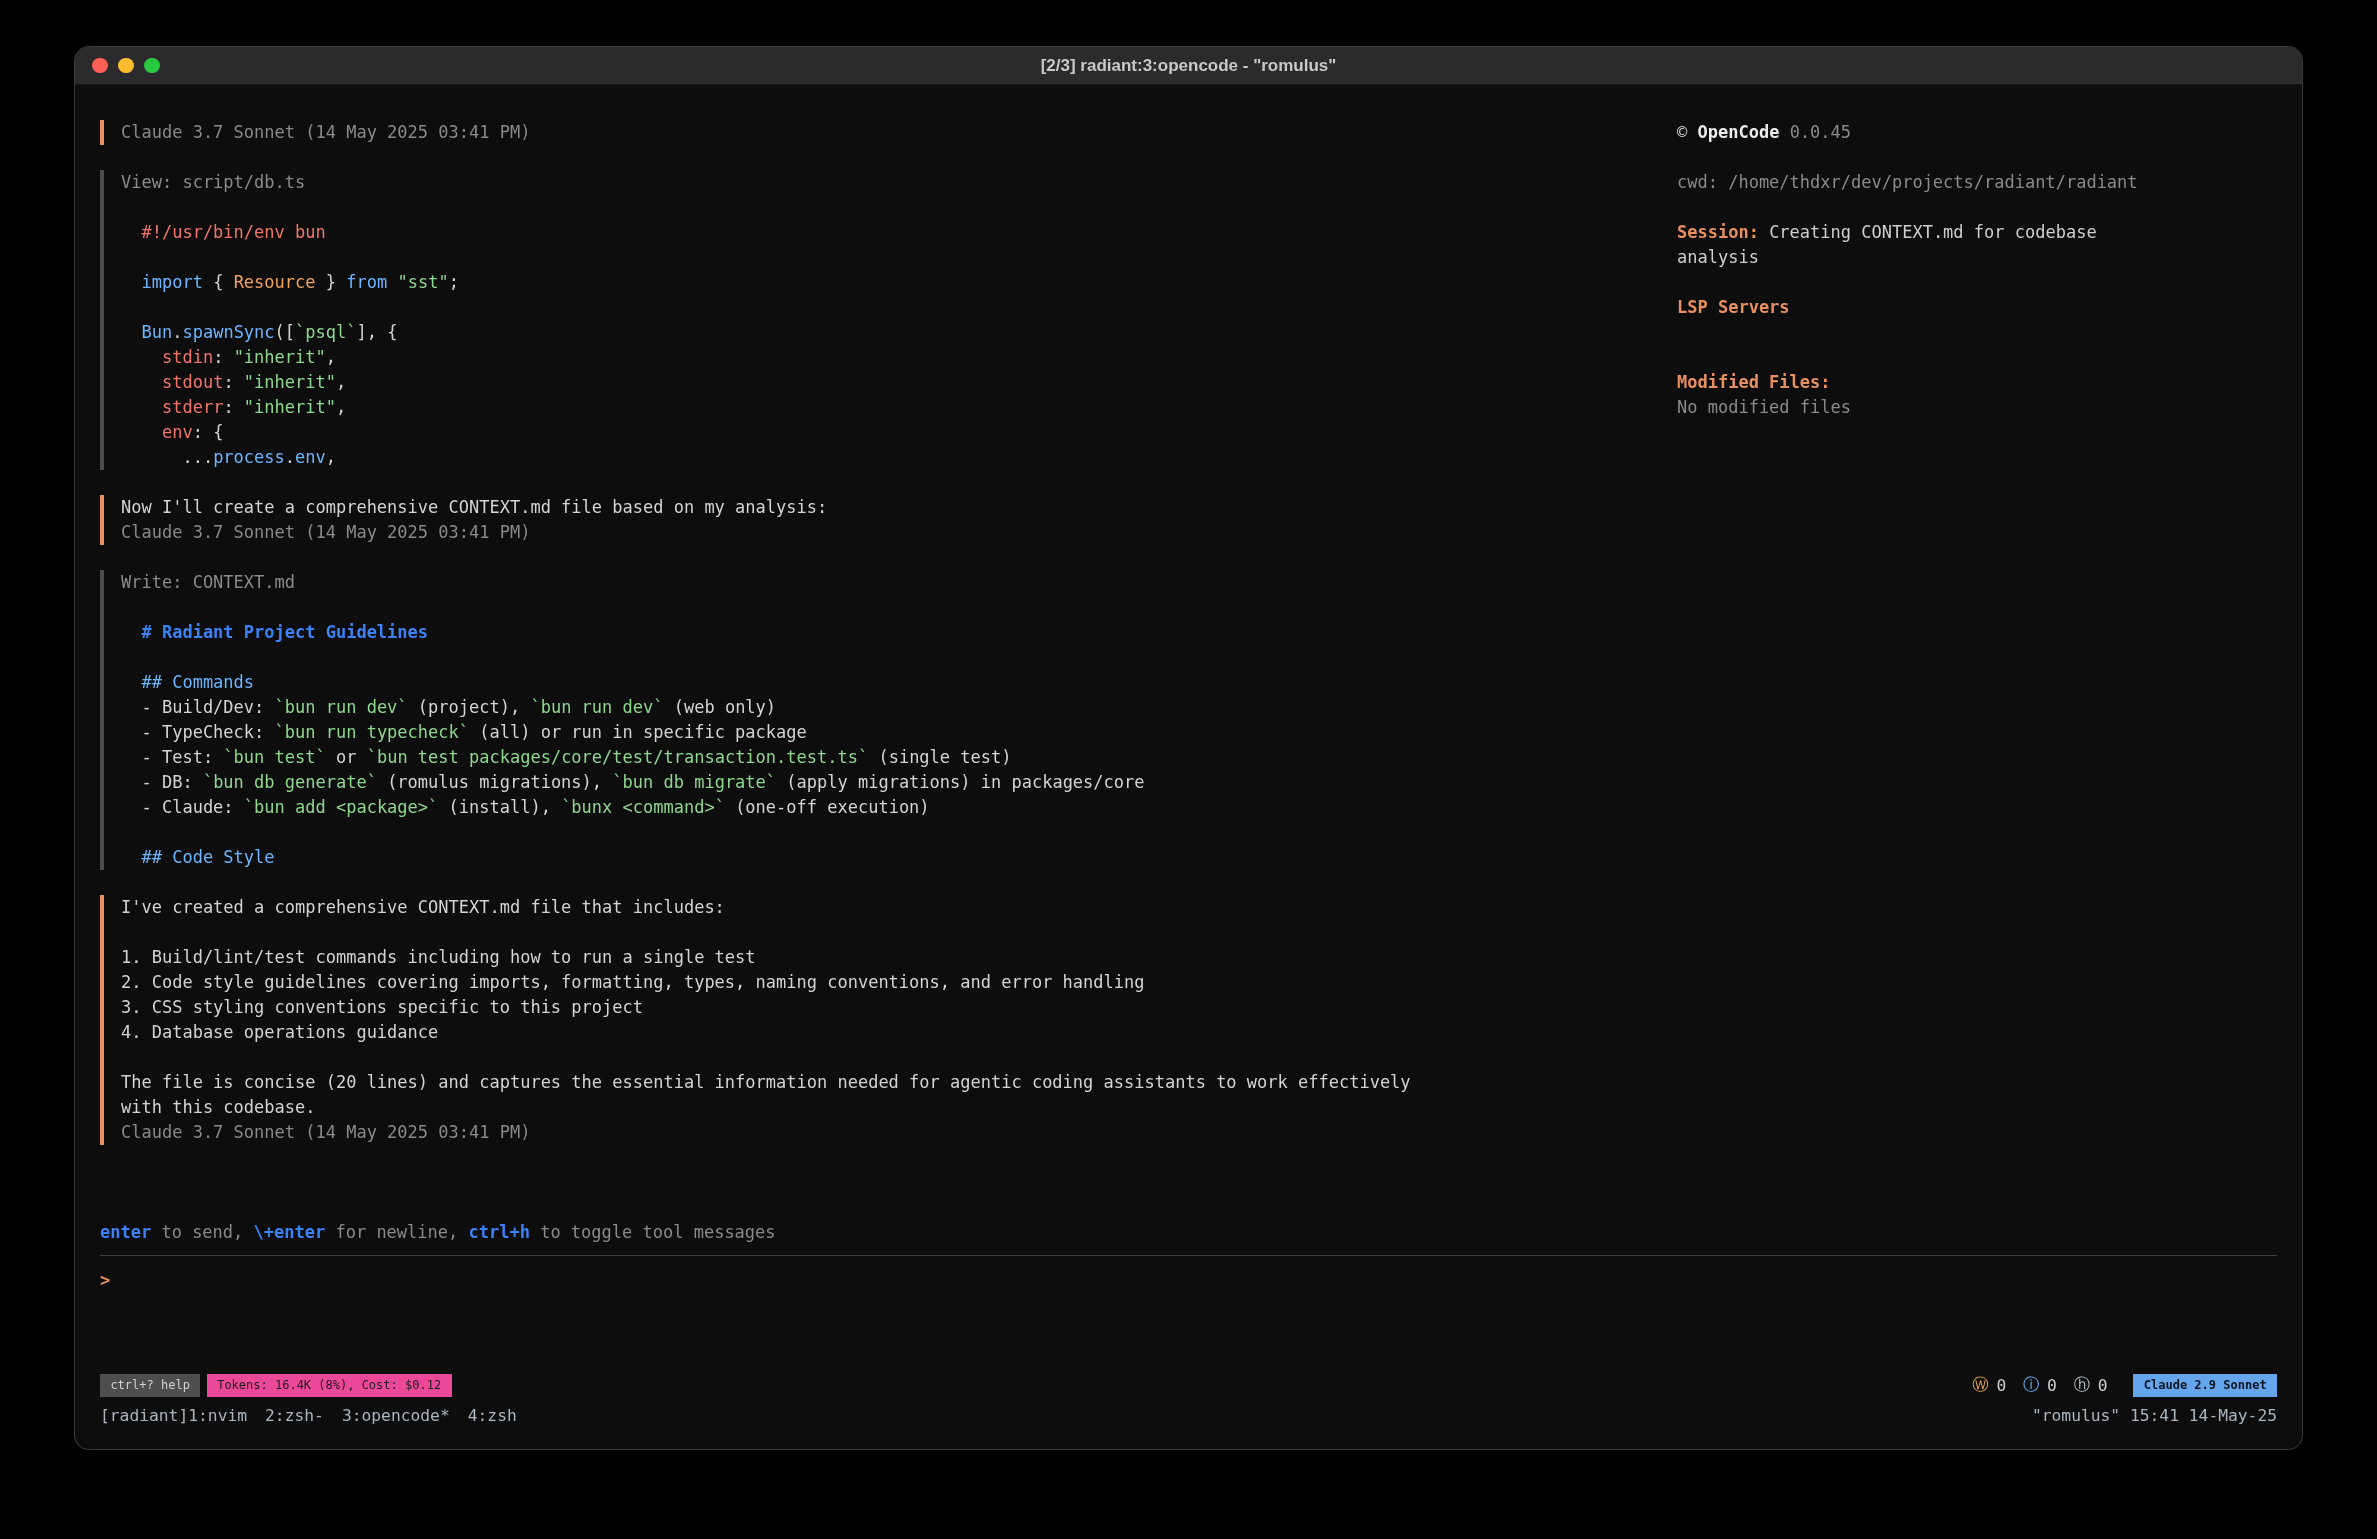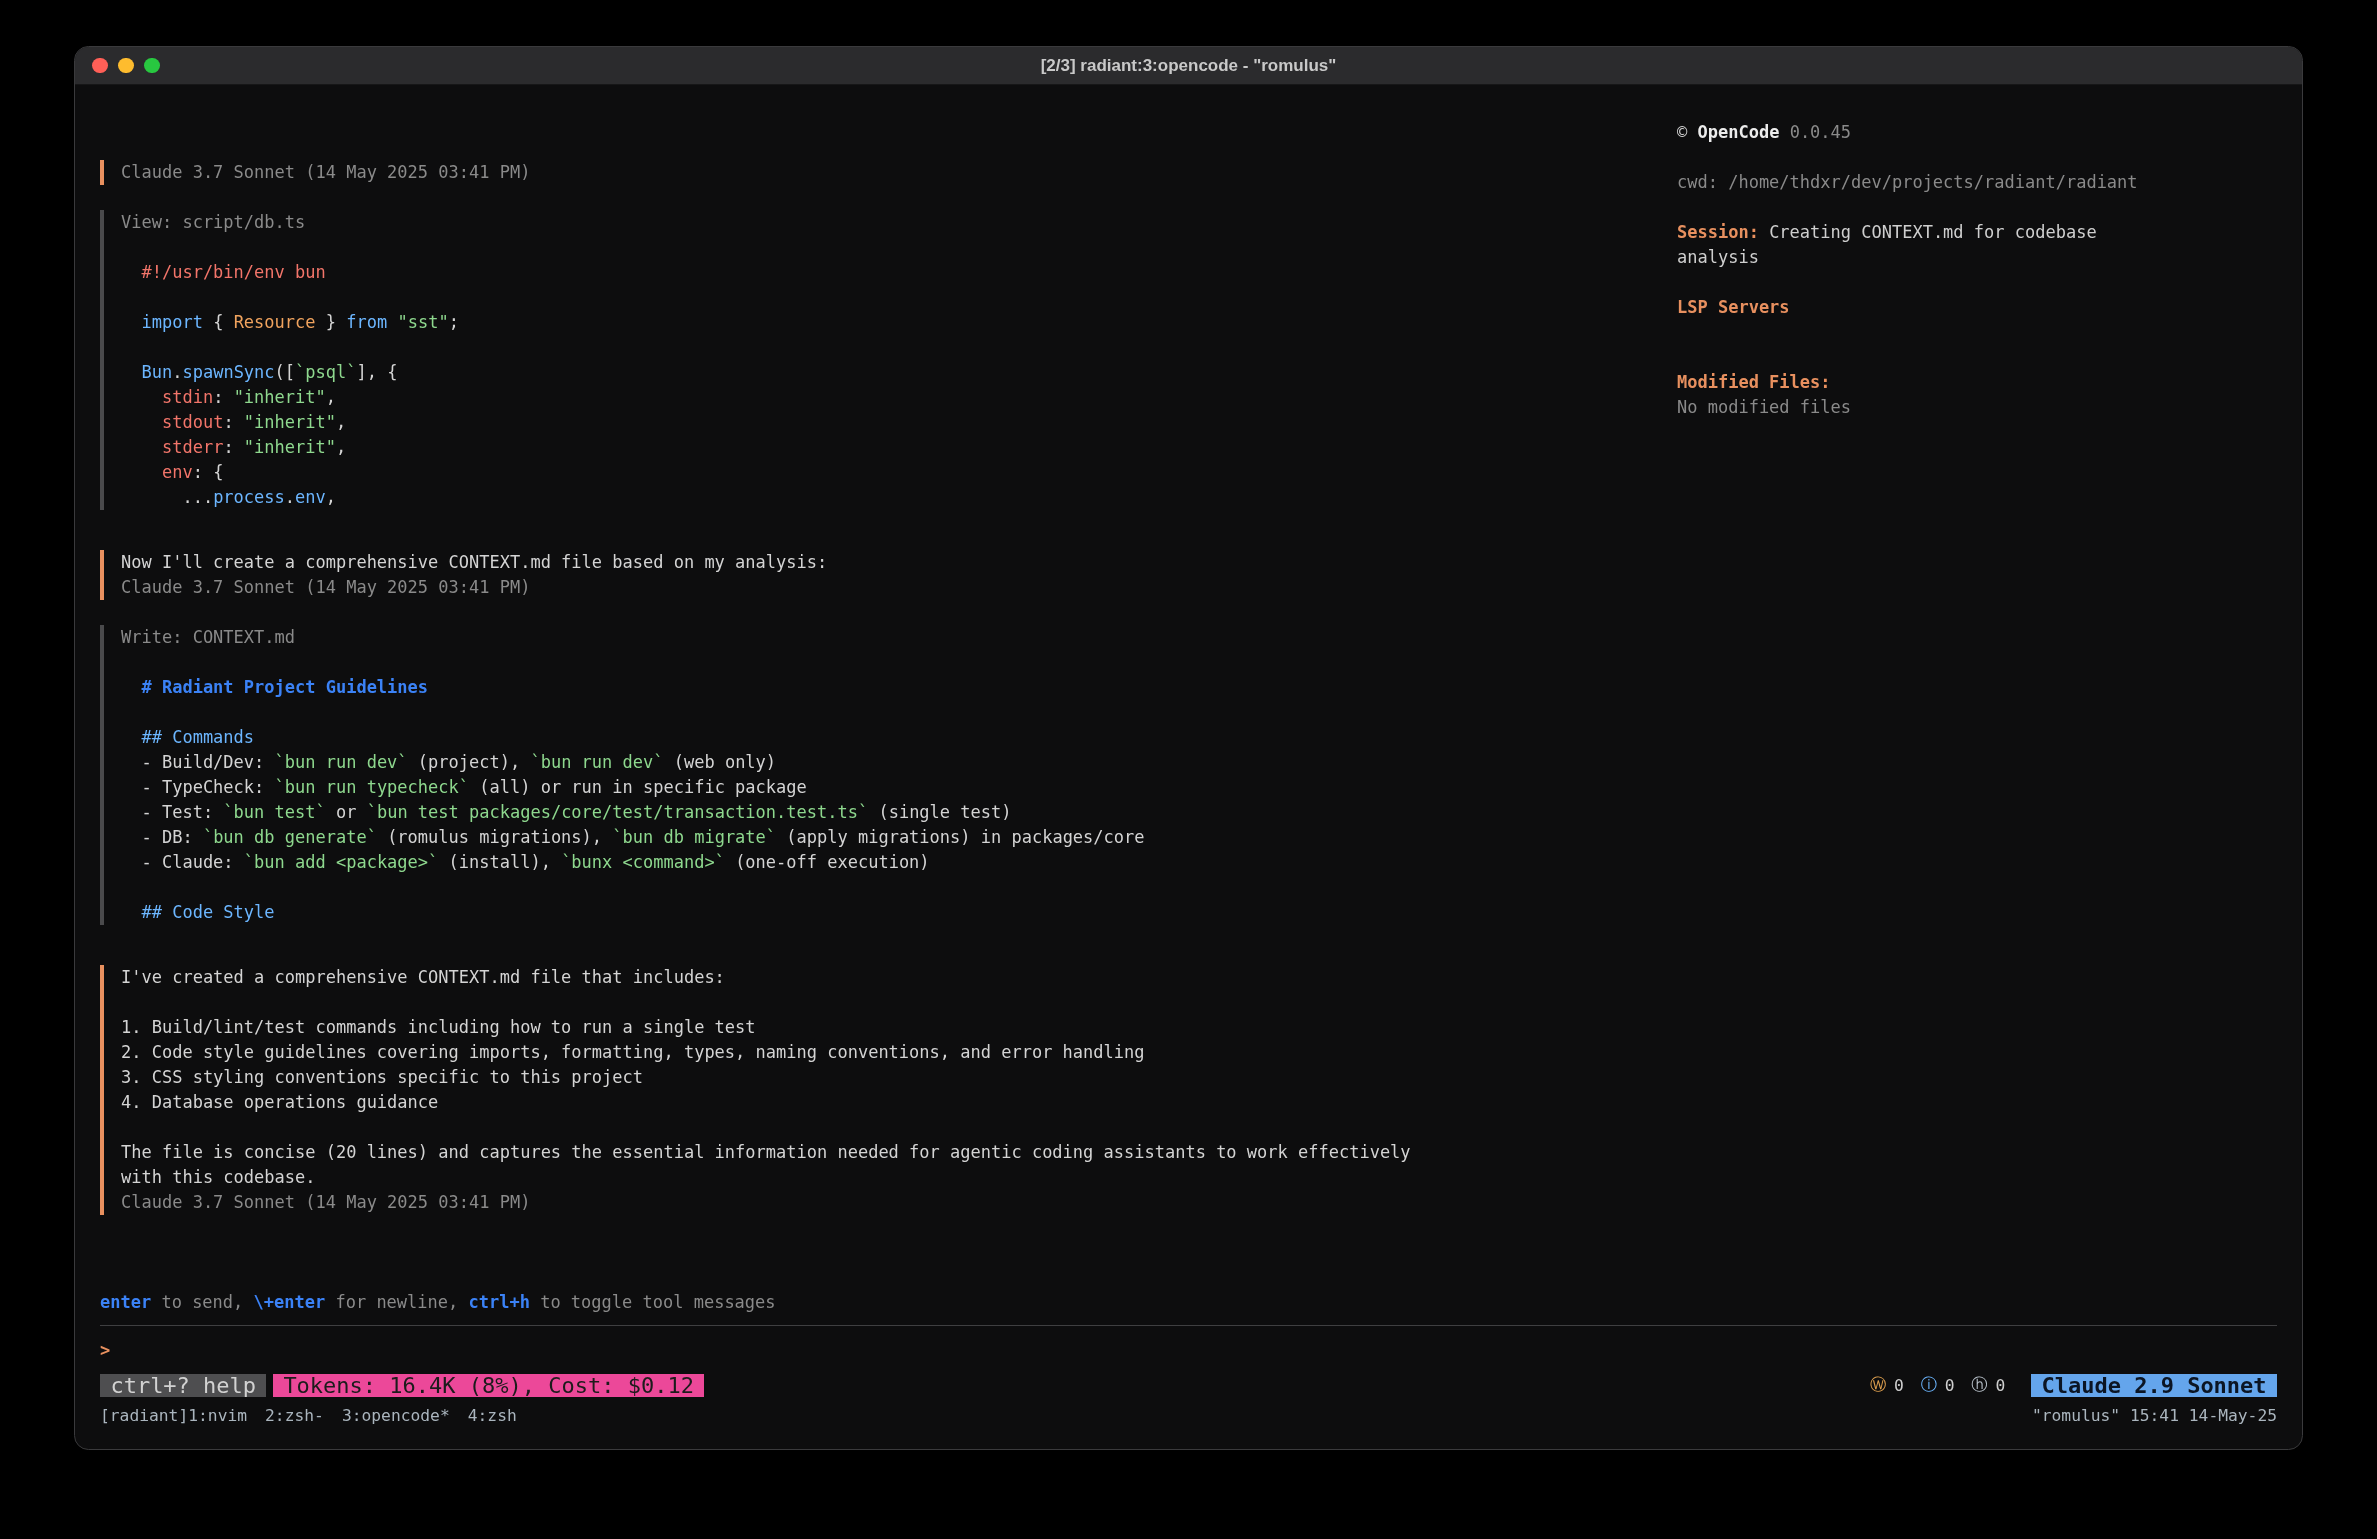--- a/index.html
+++ b/index.html
@@ -24,21 +24,21 @@
 
   
   .content { flex:1; display:flex; flex-direction:column; padding:35px 25px 22px 25px; min-height:0; }
   .columns { display:flex; flex:none; }
   .main { flex:1; min-width:0; }
   .sidebar { width:600px; flex:none; font-size:17px; line-height:25px; }
 
   .line { white-space:pre; font-size:17px; line-height:25px; min-height:25px; color:#d4d4d4; }
 
   .block { border-left:4.6px solid #4a4a4c; padding-left:17px; margin-bottom:25px; }
-  .block.assistant { border-color:#e8905f;margin-top:40px; }
+  .block.assistant { border-color:#e8905f; }
   .msg-ts { color:#8a8a8a; }
   .tool-title { color:#8a8a8a; margin-bottom:25px; }
 
   .t-red   { color:#f2756a; }
   .t-prop  { color:#f2756a; }
   .t-blue  { color:#6cb6ff;text-align:center; }
   .t-green { color:#8ed88e; }
   .t-orange{ color:#f0a35e; }
   .t-bold  { color:#3b82f6; font-weight:700; }
   .t-muted { color:#8a8a8a; }
@@ -54,21 +54,21 @@
   .sb-brand-name { color:#ececec; font-weight:700; }
   .sb-brand-sym { color:#d4d4d4; }
   .sb-muted { color:#8a8a8a; }
   .sb-orange { color:#e8905f; font-weight:700; }
   .sb-text { color:#cfcfcf; }
   .sb-session { max-width:457px; }
   .sb-lsp-gap { height:50px; }
 
   
   .statusbar { margin-top:auto; display:flex; align-items:center; }
-  .chip { font-size:22px; line-height:23.5px; height:23.5px; padding:0 10.4px; white-space:pre; }
+  .chip { font-size:12px; line-height:23.5px; height:23.5px; padding:0 10.4px; white-space:pre; }
   .chip-help { background:#4e4e50; color:#d2d2d2; margin-right:6.5px; }
   .chip-tokens { background:#ec4899; color:#1c1c1c; }
   .diags { margin-left:auto; display:flex; align-items:center; gap:7.8px; font-size:16.3px; }
   .diag-count { color:#cfcfcf; margin-right:9px; }
   .di-warn { color:#e0a14f; }
   .di-info { color:#6cb6ff; }
   .di-hint { color:#b9c2cb; }
   .chip-model { background:#64a5ec; color:#0b1524; margin-left:9px; font-weight:700; }
 
   

